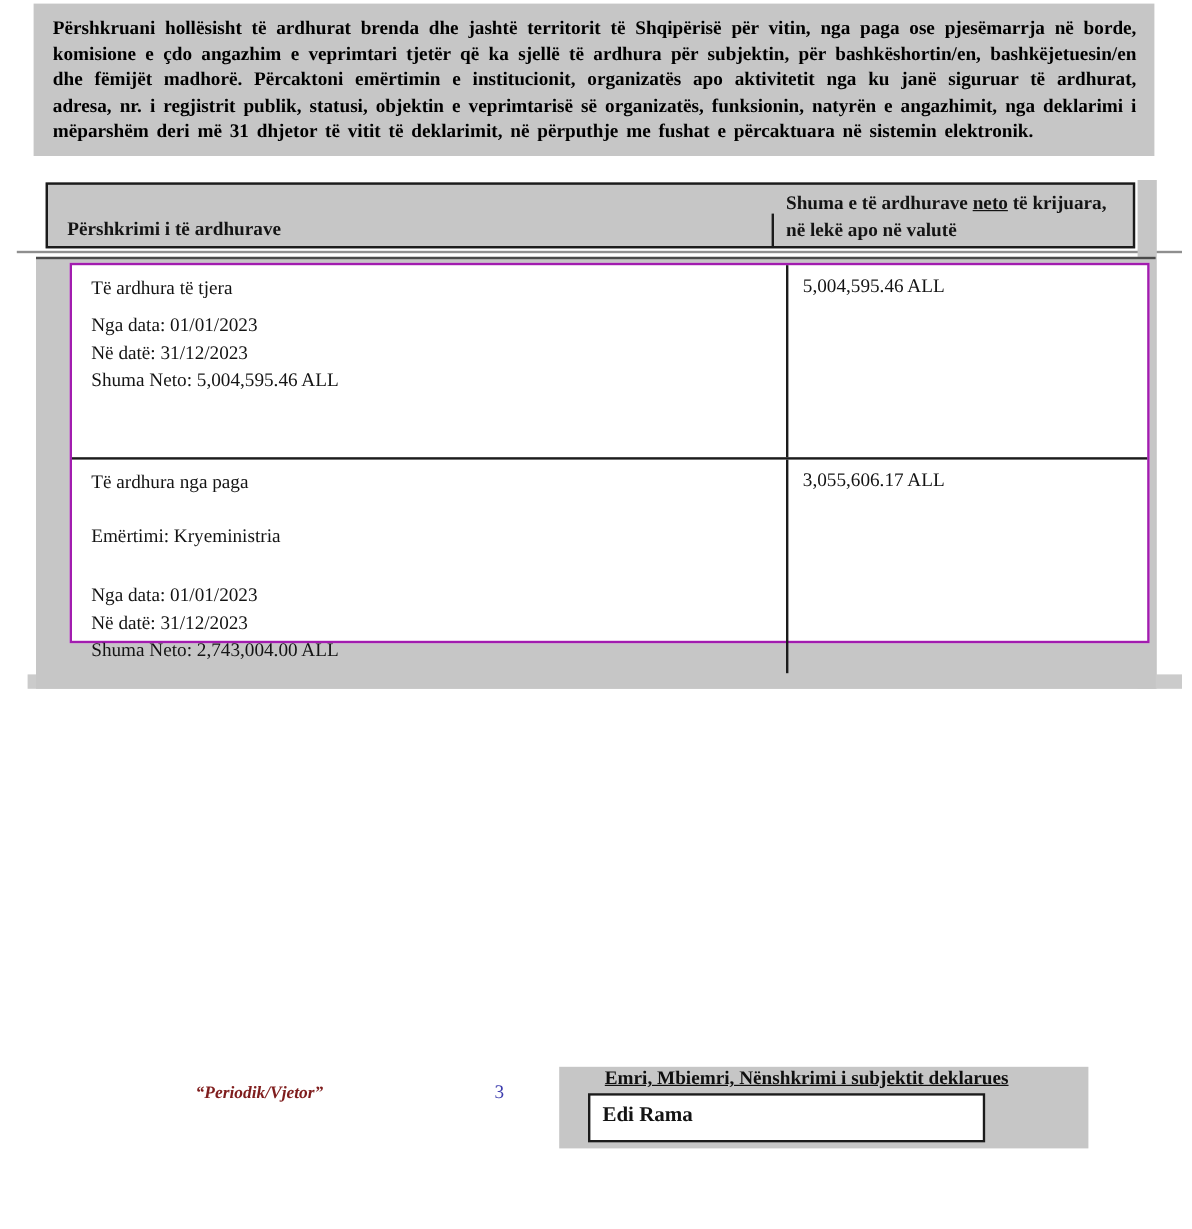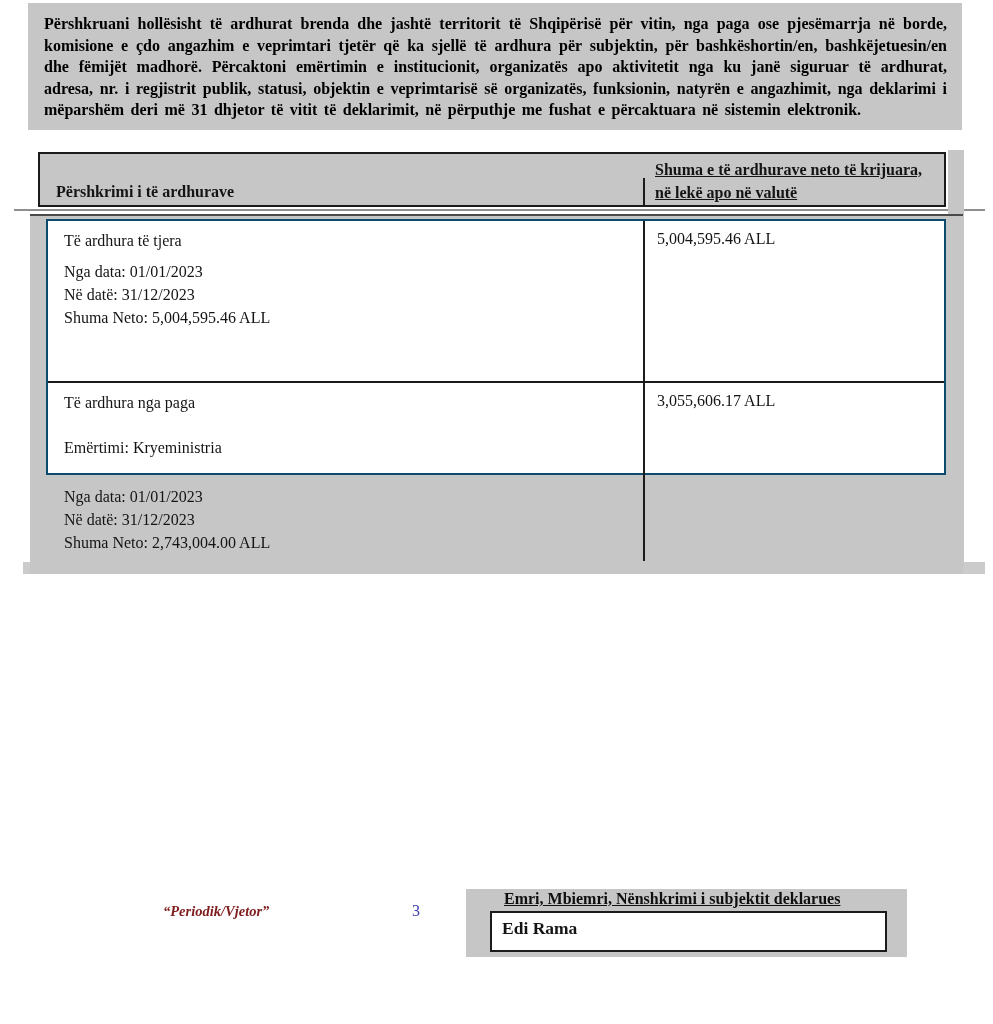--- a/index.html
+++ b/index.html
@@ -46,33 +46,33 @@
     display:flex;
   }
   .header-cell-1 {
     width:605px; border-right:2px solid #1b1b1b;
     display:flex; align-items:center;
     padding-left:16px;
     font-weight:bold; font-size:16px;margin-top:24px;
   }
   .header-cell-2 {
     flex:1; padding:4px 8px 4px 10px;
-    font-weight:bold; font-size:16px; line-height:23px;text-decoration:underline;
+    font-weight:bold; font-size:16px; line-height:23px;
   }
   .u { text-decoration:underline; }
 
   
   .body-wrap {
     position:absolute; left:30px; top:214px; width:933px; height:360px;
     background:#c6c6c6;
     border-top:2px solid #4a4a4a;
   }
   .body-table {
-    position:absolute; left:16px; top:3px; width:900px; height:256px;
-    background:#ffffff; border:2px solid #0c4a6e;
+    position:absolute; left:28px; top:3px; width:900px; height:317px;
+    background:#ffffff; border:2px solid #a21caf;
   }
   .body-row { display:flex; }
   .body-row.r1 { height:162px; border-bottom:2px solid #1b1b1b; }
   .body-row.r2 { height:178px; }
   .desc-cell {
     width:597px; border-right:2px solid #1b1b1b;
     padding:8px 14px 0 16px;
     font-size:16px; line-height:23px;
   }
   .amount-cell {
@@ -98,21 +98,21 @@
     position:absolute; left:466px; top:889px; width:441px; height:68px;
     background:#c6c6c6;
   }
   .sig-label {
     position:absolute; left:38px; top:1px;
     font-weight:bold; font-size:16px; white-space:nowrap;
     text-decoration:underline;
     color:#0f0f0f;
   }
   .sig-box {
-    position:absolute; left:24px; top:22px; width:397px; height:41px;
+    position:absolute; left:24px; top:22px; width:331px; height:41px;
     background:#ffffff; border:2px solid #1b1b1b;
     padding:5px 0 0 10px;
     font-weight:bold; font-size:17.5px;
   }
 </style>
 </head>
 <body>
 
 <div class="instructions">Përshkruani hollësisht të ardhurat brenda dhe jashtë territorit të Shqipërisë për vitin, nga paga ose pjesëmarrja në borde, komisione e çdo angazhim e veprimtari tjetër që ka sjellë të ardhura për subjektin, për bashkëshortin/en, bashkëjetuesin/en dhe fëmijët madhorë. Përcaktoni emërtimin e institucionit, organizatës apo aktivitetit nga ku janë siguruar të ardhurat, adresa, nr. i regjistrit publik, statusi, objektin e veprimtarisë së organizatës, funksionin, natyrën e angazhimit, nga deklarimi i mëparshëm deri më 31 dhjetor të vitit të deklarimit, në përputhje me fushat e përcaktuara në sistemin elektronik.</div>
 

